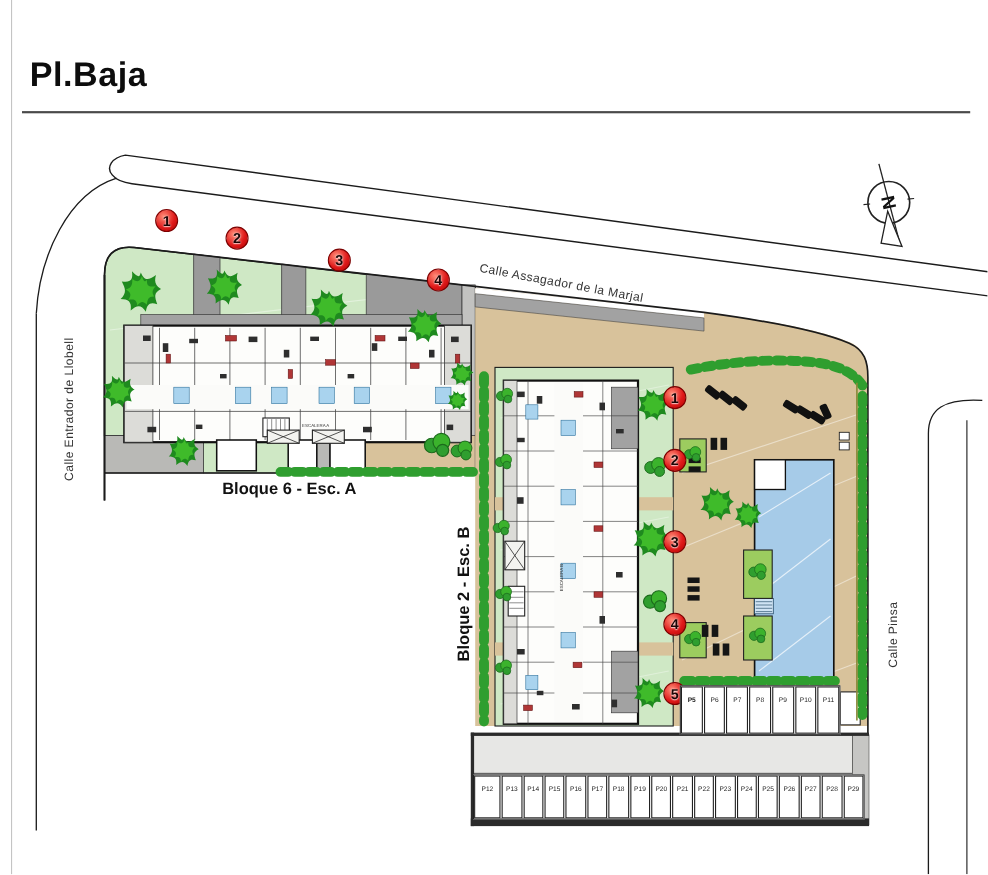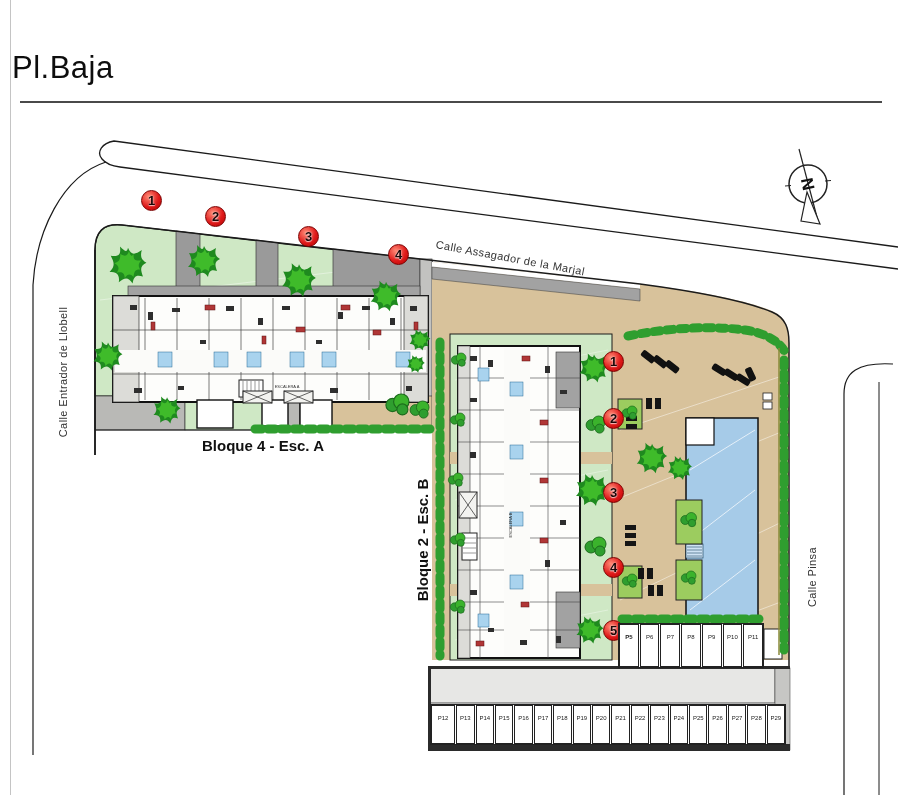--- a/index.html
+++ b/index.html
@@ -1,19 +1,19 @@
 <!DOCTYPE html>
 <html><head>
 <meta charset="utf-8">
 <style>
   html,body{margin:0;padding:0;background:#fff;}
   .stage{position:relative;width:898px;height:795px;background:#fff;overflow:hidden;
          font-family:"Liberation Sans",sans-serif;color:#111;}
   .page-edge{position:absolute;left:10px;top:0;width:1px;height:795px;background:#c4c4c4;}
-  .plan-title{position:absolute;left:12px;top:50px;font-size:31px;font-weight:normal;letter-spacing:.5px;color:#0d0d0d;}
+  .plan-title{position:absolute;left:27px;top:50px;font-size:31px;font-weight:bold;letter-spacing:.5px;color:#0d0d0d;}
   .title-rule{position:absolute;left:20px;top:101px;width:862px;height:2px;background:#4a4a4a;}
   .svg-layer{position:absolute;left:0;top:0;}
   .street-label{position:absolute;font-size:11px;color:#333;white-space:nowrap;letter-spacing:.4px;}
   .rot{transform:translate(-50%,-50%) rotate(-90deg);}
   .block-label{position:absolute;font-size:15px;font-weight:bold;color:#111;white-space:nowrap;}
   .marker{position:absolute;width:21px;height:21px;border-radius:50%;
           background:radial-gradient(circle at 35% 30%, #ff8a76, #e01b1b 55%, #b30000);
           border:1px solid #7c0000;display:flex;align-items:center;justify-content:center;
           font-size:13px;font-weight:bold;color:#1d0505;
           text-shadow:0 0 2px rgba(255,255,255,.95),0 1px 1px rgba(255,255,255,.6);
@@ -362,21 +362,21 @@
       <line x1="825" y1="181" x2="831" y2="180.5" stroke="#222" stroke-width="1"></line>
       <line x1="799" y1="149" x2="818" y2="221" stroke="#222" stroke-width="1.2"></line>
       <polygon points="807,192 820,224 801,221" fill="#fff" stroke="#222" stroke-width="1.2"></polygon>
       <text x="808" y="190" font-size="17" font-weight="bold" fill="#111" text-anchor="middle" transform="rotate(78 808 184)" font-family="Liberation Sans, sans-serif">N</text>
     </g>
   </svg>
 
   <div class="street-label" style="left:436px;top:238px;transform:rotate(10.5deg);transform-origin:left center;">Calle Assagador de la Marjal</div>
   <div class="street-label rot" style="left:63px;top:372px;">Calle Entrador de Llobell</div>
   <div class="street-label rot" style="left:812px;top:577px;">Calle Pinsa</div>
-  <div class="block-label" style="left:263px;top:445px;transform:translate(-50%,-50%);">Bloque 4 - Esc. A</div>
+  <div class="block-label" style="left:263px;top:445px;transform:translate(-50%,-50%);">Bloque 6 - Esc. A</div>
   <div class="block-label" style="left:422px;top:540px;transform:translate(-50%,-50%) rotate(-90deg);">Bloque 2 - Esc. B</div>
 
   <div class="marker" style="left:141px;top:190px;">
       <span>1</span>
     </div>
   <div class="marker" style="left:205px;top:206px;">
       <span>2</span>
     </div>
   <div class="marker" style="left:298px;top:226px;">
       <span>3</span>

